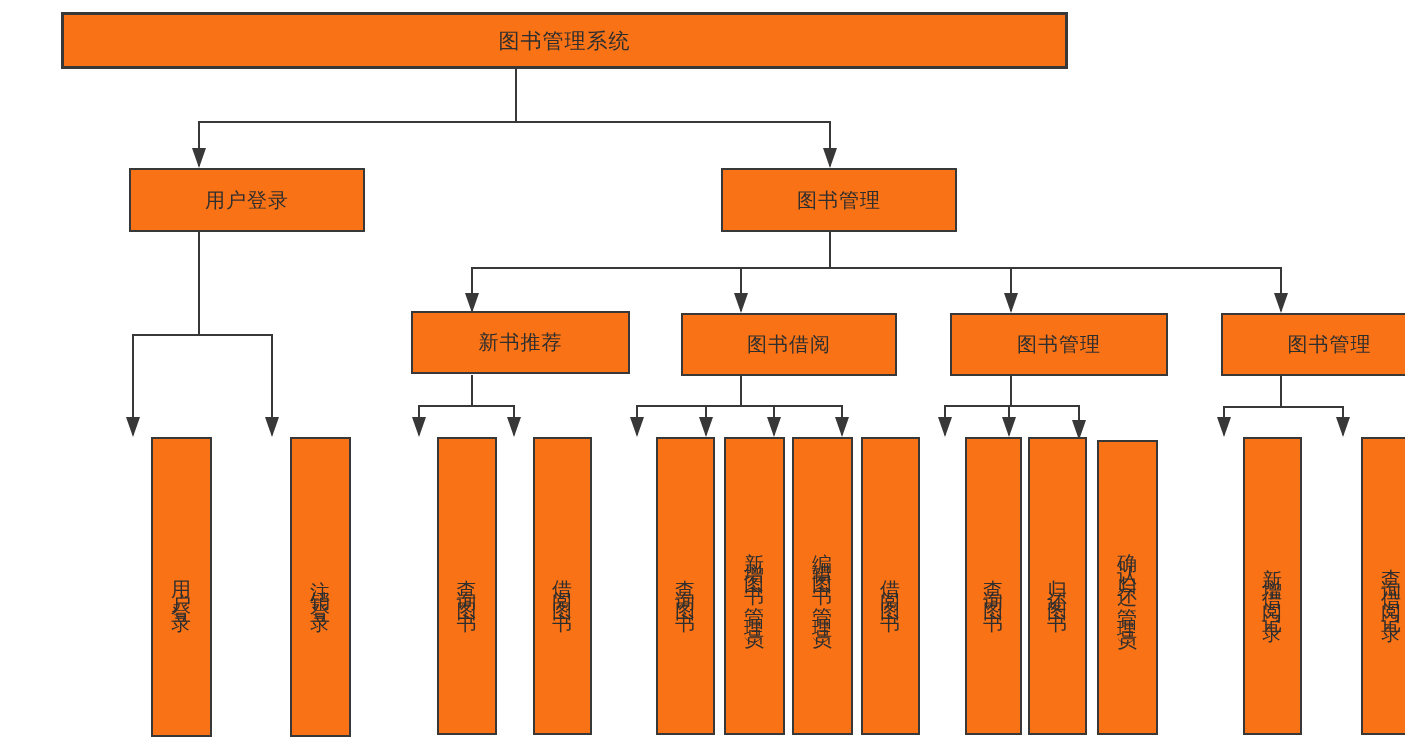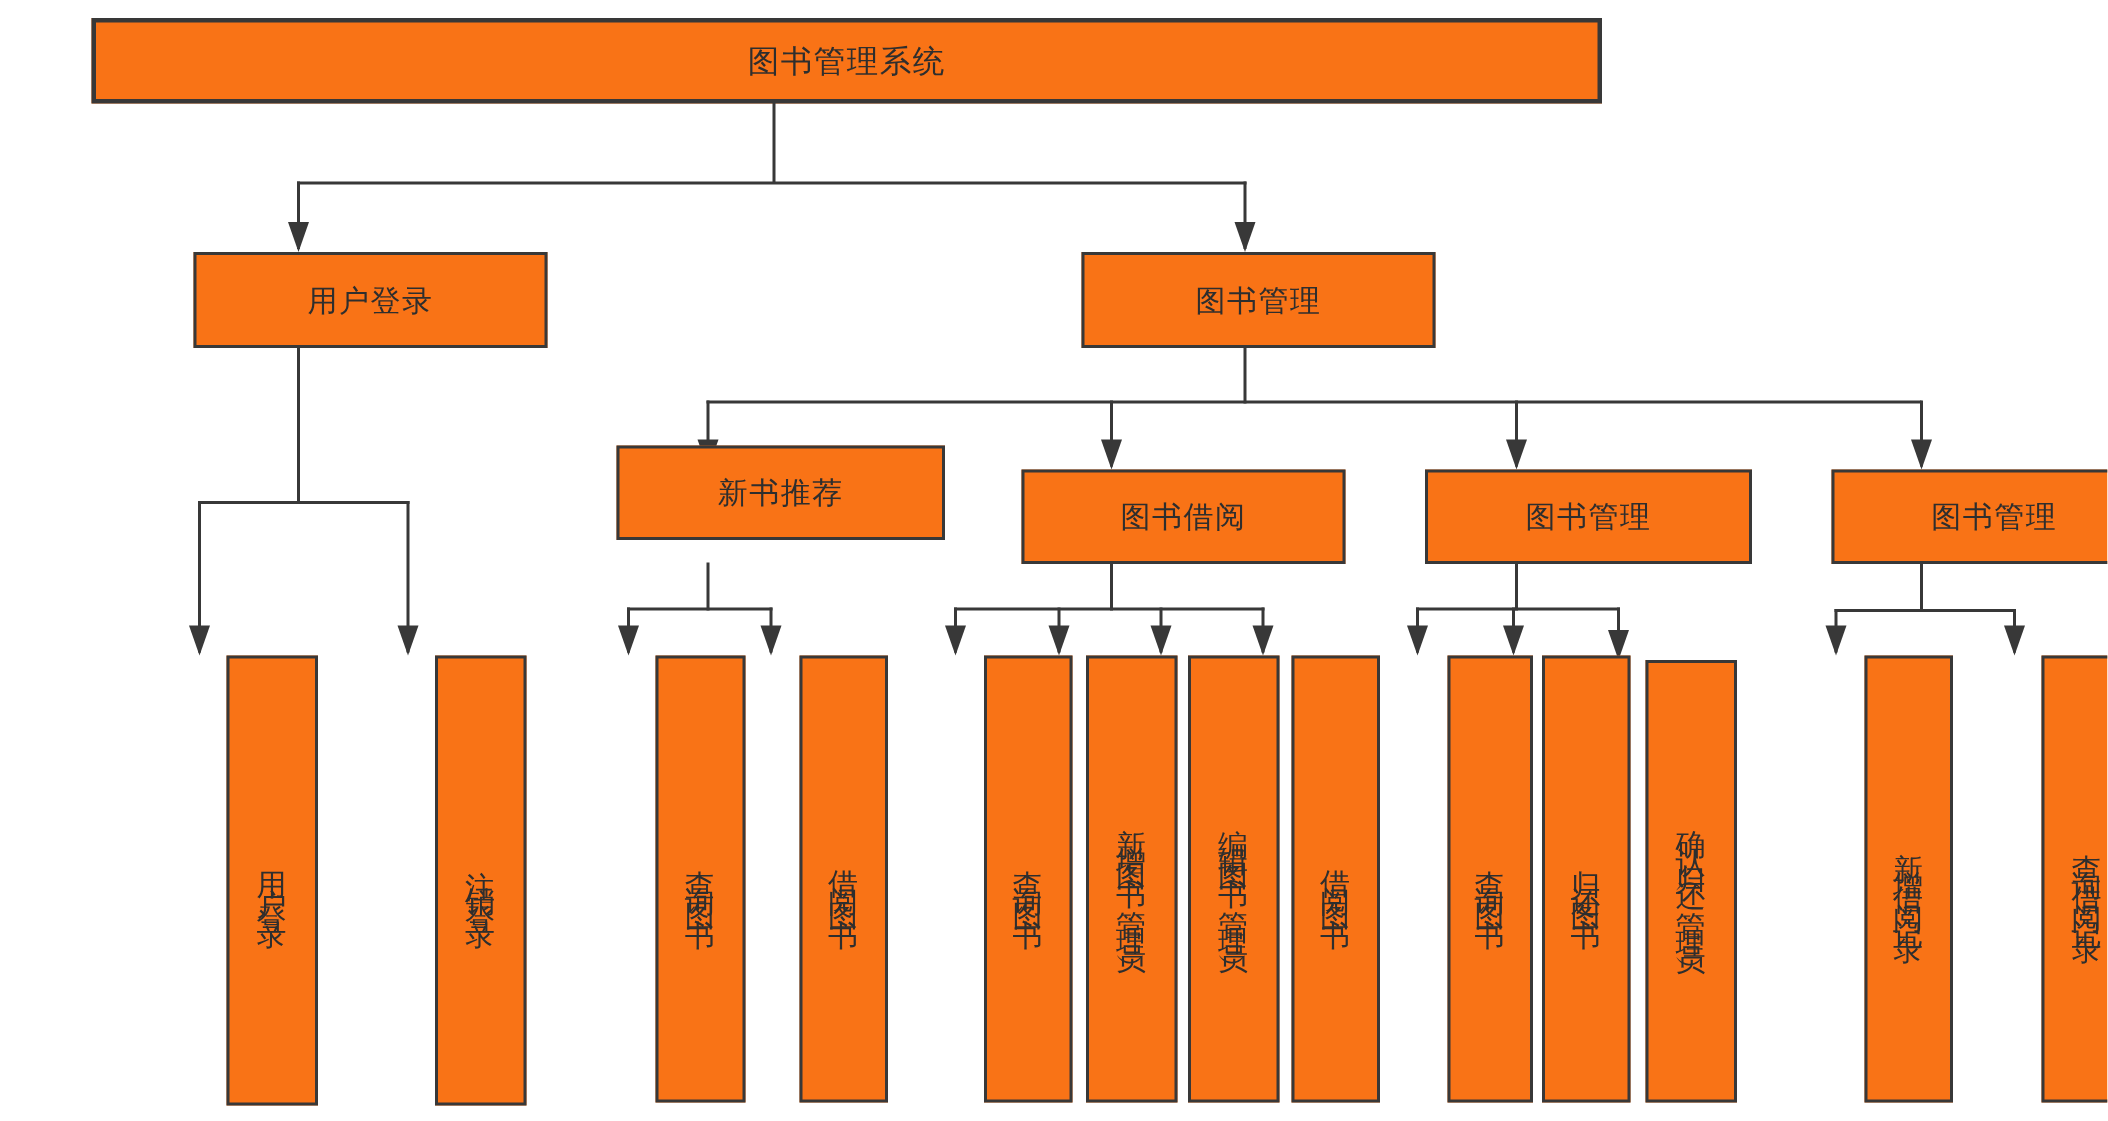--- a/index.html
+++ b/index.html
@@ -67,21 +67,21 @@
   <div class="lh" style="left:471px;top:267px;width:810px"></div>
   <div class="lv" style="left:471px;top:267px;height:44px"></div>
   <div class="lv" style="left:740px;top:267px;height:44px"></div>
   <div class="lv" style="left:1010px;top:267px;height:44px"></div>
   <div class="lv" style="left:1280px;top:267px;height:44px"></div>
   <div class="arr" style="left:465px;top:293px"></div>
   <div class="arr" style="left:734px;top:293px"></div>
   <div class="arr" style="left:1004px;top:293px"></div>
   <div class="arr" style="left:1274px;top:293px"></div>
 
-  <div class="box" style="left:363px;top:297px;width:219px;height:63px">新书推荐</div>
+  <div class="box" style="left:363px;top:311px;width:219px;height:63px">新书推荐</div>
   <div class="box" style="left:633px;top:313px;width:216px;height:63px">图书借阅</div>
   <div class="box" style="left:902px;top:313px;width:218px;height:63px">图书管理</div>
   <div class="box" style="left:1173px;top:313px;width:217px;height:63px">图书管理</div>
 
   <div class="lv" style="left:471px;top:375px;height:32px"></div>
   <div class="lh" style="left:418px;top:405px;width:97px"></div>
   <div class="lv" style="left:418px;top:405px;height:30px"></div>
   <div class="lv" style="left:513px;top:405px;height:30px"></div>
   <div class="arr" style="left:412px;top:417px"></div>
   <div class="arr" style="left:507px;top:417px"></div>

